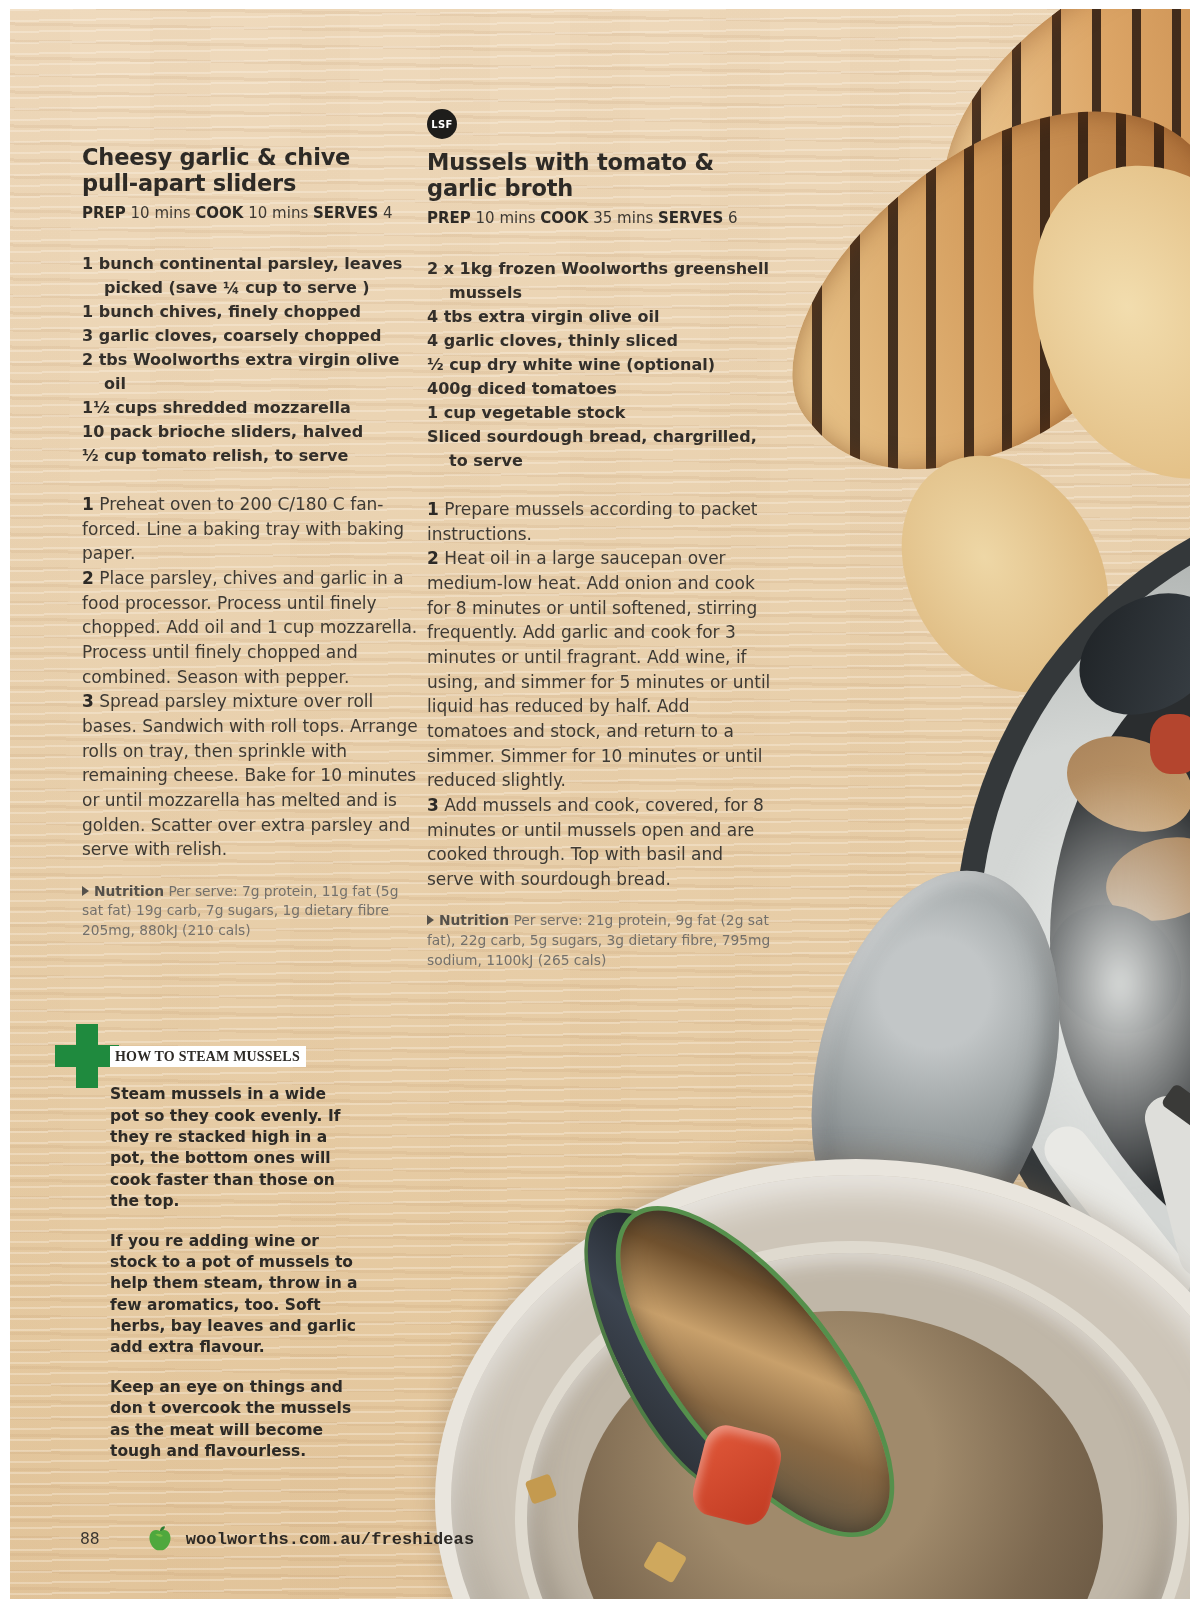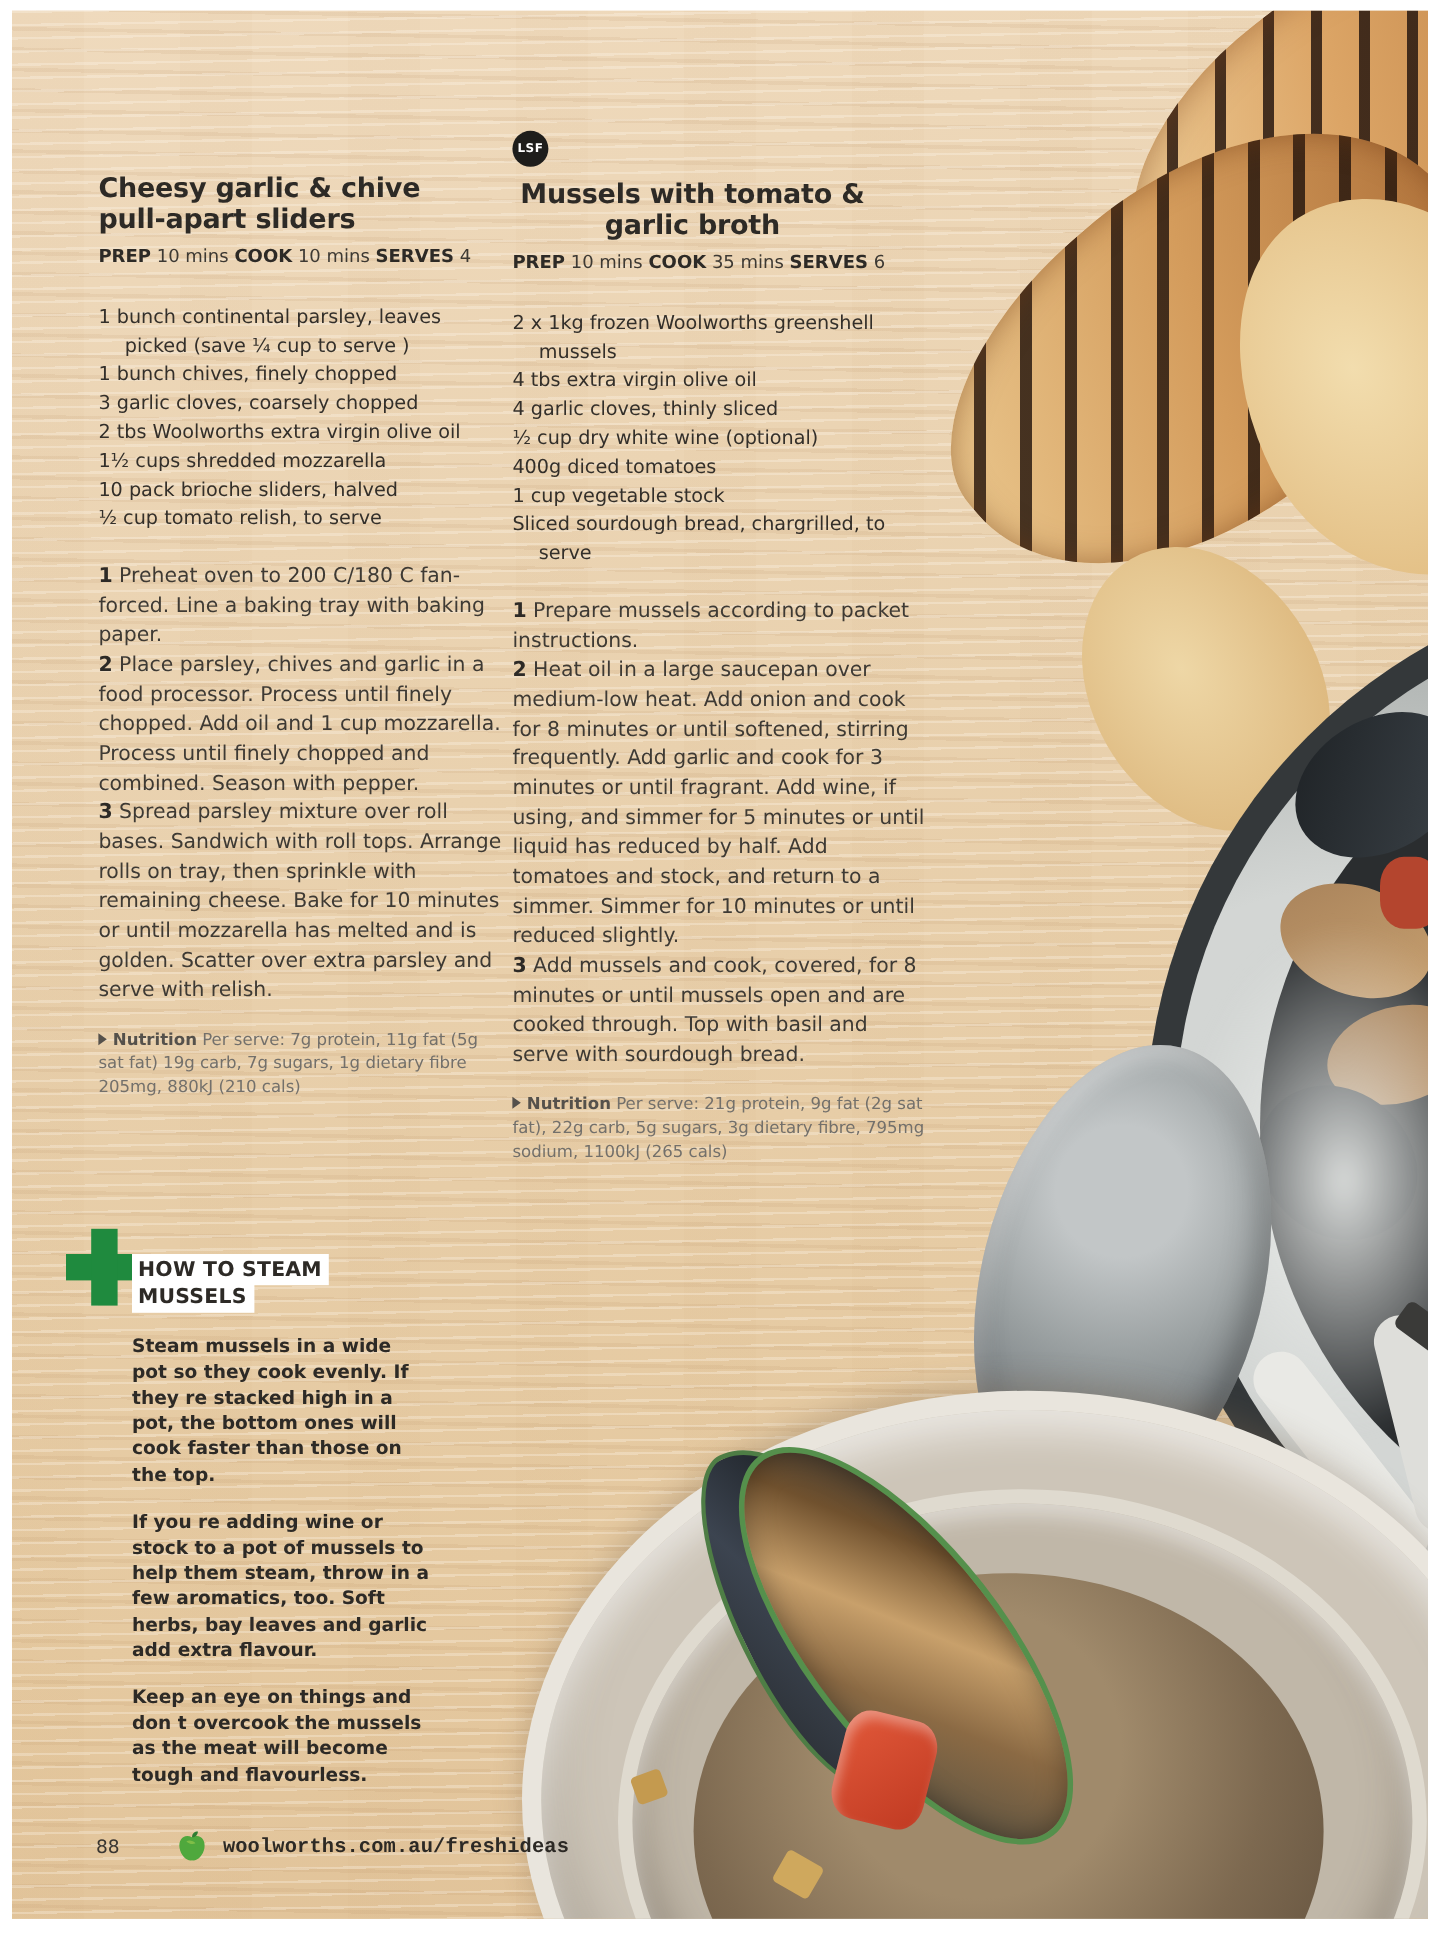--- a/index.html
+++ b/index.html
@@ -71,36 +71,36 @@
   .bit1{left:638px;top:1538px;width:34px;height:30px;transform:rotate(30deg);background:#cfa85d;border-radius:4px;}
   .bit2{left:518px;top:1468px;width:26px;height:24px;transform:rotate(-20deg);background:#c49a4f;border-radius:4px;}
 
   
   .col{position:absolute;color:#332f2a;}
   .col-left{left:72px;top:135px;width:338px;}
   .col-right{left:417px;top:100px;width:348px;}
   .badge{width:30px;height:30px;border-radius:50%;background:#1e1d1b;color:#ffffff;
       font-size:10px;font-weight:700;letter-spacing:0.4px;display:flex;align-items:center;justify-content:center;margin-bottom:10px;}
   .title{margin:0;font-size:22.5px;font-weight:700;line-height:1.16;color:#2d2a26;letter-spacing:-0.2px;}
-  .tw-left{max-width:322px;} .tw-right{max-width:300px;text-align:center;}
+  .tw-left{max-width:322px;} .tw-right{max-width:300px;}
   .meta{margin:8px 0 0 0;font-size:15px;color:#2d2a26;}
   .meta b{font-weight:700;} .meta .v{font-weight:400;color:#3d3933;text-align:center;}
-  .ingredients{margin:30px 0 0 0;padding:0;list-style:none;font-weight:400;font-size:16px;line-height:1.5;color:#332f2a;}
+  .ingredients{margin:30px 0 0 0;padding:0;list-style:none;font-weight:700;font-size:16px;line-height:1.5;color:#332f2a;}
   .ingredients li{padding-left:22px;text-indent:-22px;margin:0;}
   .steps{margin-top:24px;font-size:17px;line-height:1.45;color:#3e3a34;}
   .step{margin:0;} .step b{font-weight:700;color:#2d2a26;}
   .nutrition{margin:20px 0 0 0;font-size:13.8px;line-height:1.42;color:#73706b;}
   .nutrition b{font-weight:700;color:#55514b;}
   .tri{display:inline-block;width:0;height:0;border-left:7px solid #55514b;border-top:5px solid transparent;
       border-bottom:5px solid transparent;margin-right:5px;}
   .plus{position:absolute;left:45px;top:1015px;width:64px;height:64px;}
   .plus .ph{position:absolute;left:0;top:21px;width:64px;height:22px;background:#1f8a3e;}
   .plus .pv{position:absolute;left:21px;top:0;width:22px;height:64px;background:#1f8a3e;}
   .tips{position:absolute;left:100px;top:1038px;width:248px;font-weight:700;font-size:15.5px;line-height:1.38;color:#2d2a26;}
-  .tips-heading{margin:0 0 4px 0;font-size:17px;font-weight:700;letter-spacing:0.2px;}
+  .tips-heading{margin:0 0 4px 0;font-size:14px;font-weight:700;letter-spacing:0.2px;font-family:Liberation Serif, serif;}
   .hl{background:#ffffff;padding:3px 6px 3px 5px;box-decoration-break:clone;-webkit-box-decoration-break:clone;}
   .tips p{margin:0 0 18px 0;}
   .footer{position:absolute;left:70px;top:1516px;display:flex;align-items:center;z-index:12;}
   .pg{font-size:15.5px;color:#3a3631;margin-right:46px;}
   .logo{margin-right:12px;}
   .url{font-size:17px;font-weight:700;color:#2c2925;letter-spacing:0.1px;font-family:Liberation Mono, monospace;}
   .textlayer{position:absolute;inset:0;z-index:10;}
 </style>
 </head>
 <body>

